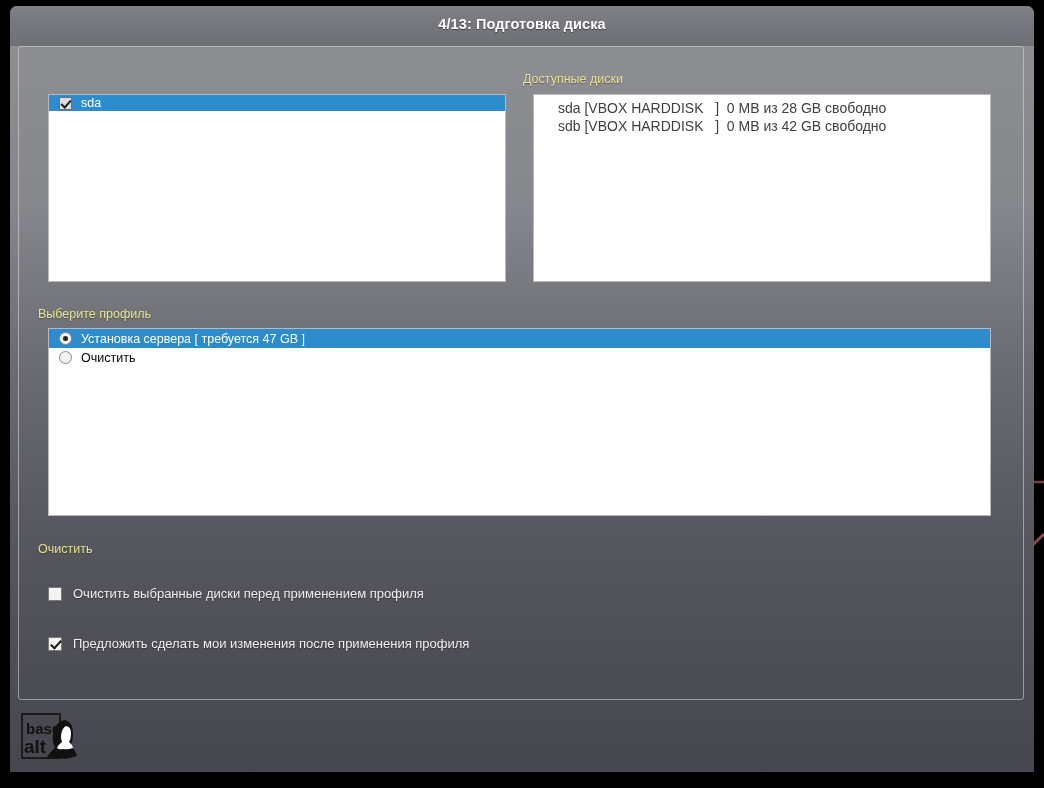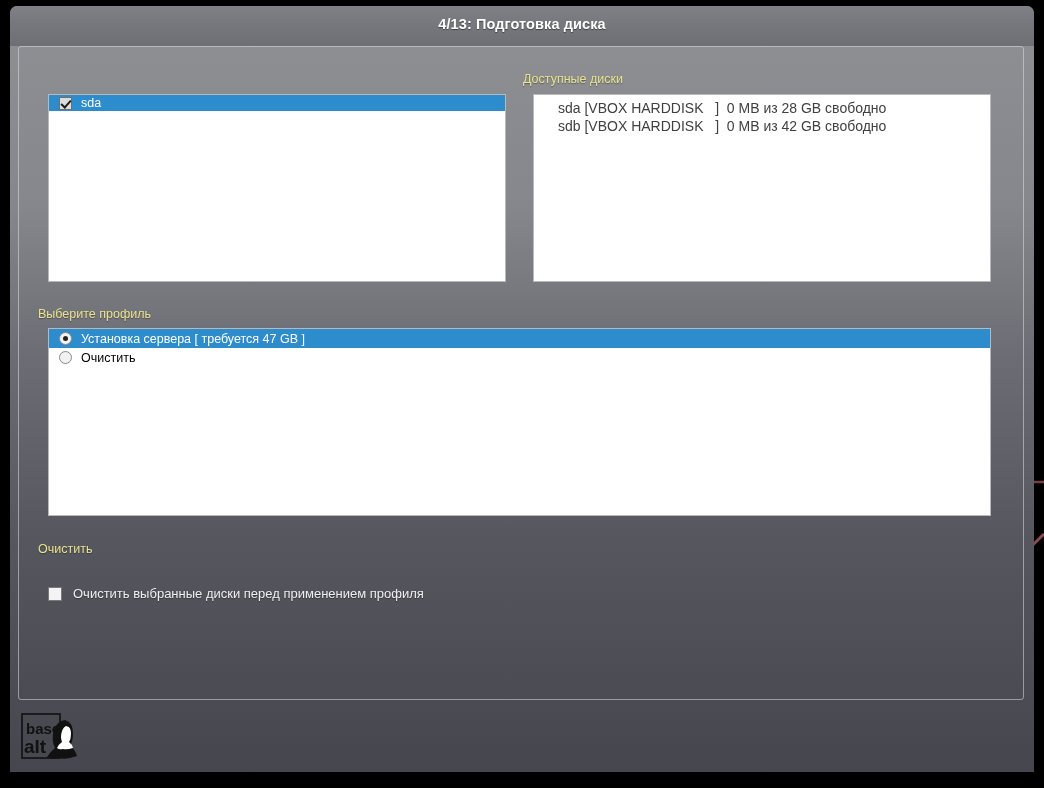--- a/index.html
+++ b/index.html
@@ -253,20 +253,24 @@
       </div>
     </div>
 
     <div class="section-label" style="left:28px; top:536px;">Очистить</div>
 
     <div class="param" style="left:38px; top:580px;justify-content:flex-end;">
       <span class="pcb"></span>
       <span class="plabel">Очистить выбранные диски перед применением профиля</span>
     </div>
 
+    <div class="param" style="left:38px; top:630px;">
+      <span class="pcb checked"></span>
+      <span class="plabel">Предложить сделать мои изменения после применения профиля</span>
+    </div>
 
     <div id="bottombar">
       <svg id="logo" viewBox="0 0 82 52">
         <rect x="4" y="2" width="38" height="44" fill="none" stroke="#111" stroke-width="1.6"></rect>
         <text x="8" y="22" font-family="Liberation Sans, sans-serif" font-size="15" font-weight="bold" fill="#111">base</text>
         <text x="6" y="41" font-family="Liberation Sans, sans-serif" font-size="19" font-weight="bold" fill="#111">alt</text>
         <path d="M47 8 q8 2 8 14 q0 7 -3 12 q5 3 7 10 q-11 4 -18 2 q-7 2 -12 -1 q4 -6 8 -9 q-4 -8 -1 -18 q3 -9 11 -10 z" fill="#111"></path>
         <path d="M49 14 q4 1 4 8 q0 5 -2 8 q3 2 4 6 q-6 2 -10 1 q-4 1 -6 -1 q2 -4 5 -6 q-2 -5 0 -11 q2 -5 5 -5 z" fill="#fff"></path>
         <circle cx="50" cy="13" r="1.6" fill="#111"></circle>
       </svg>

